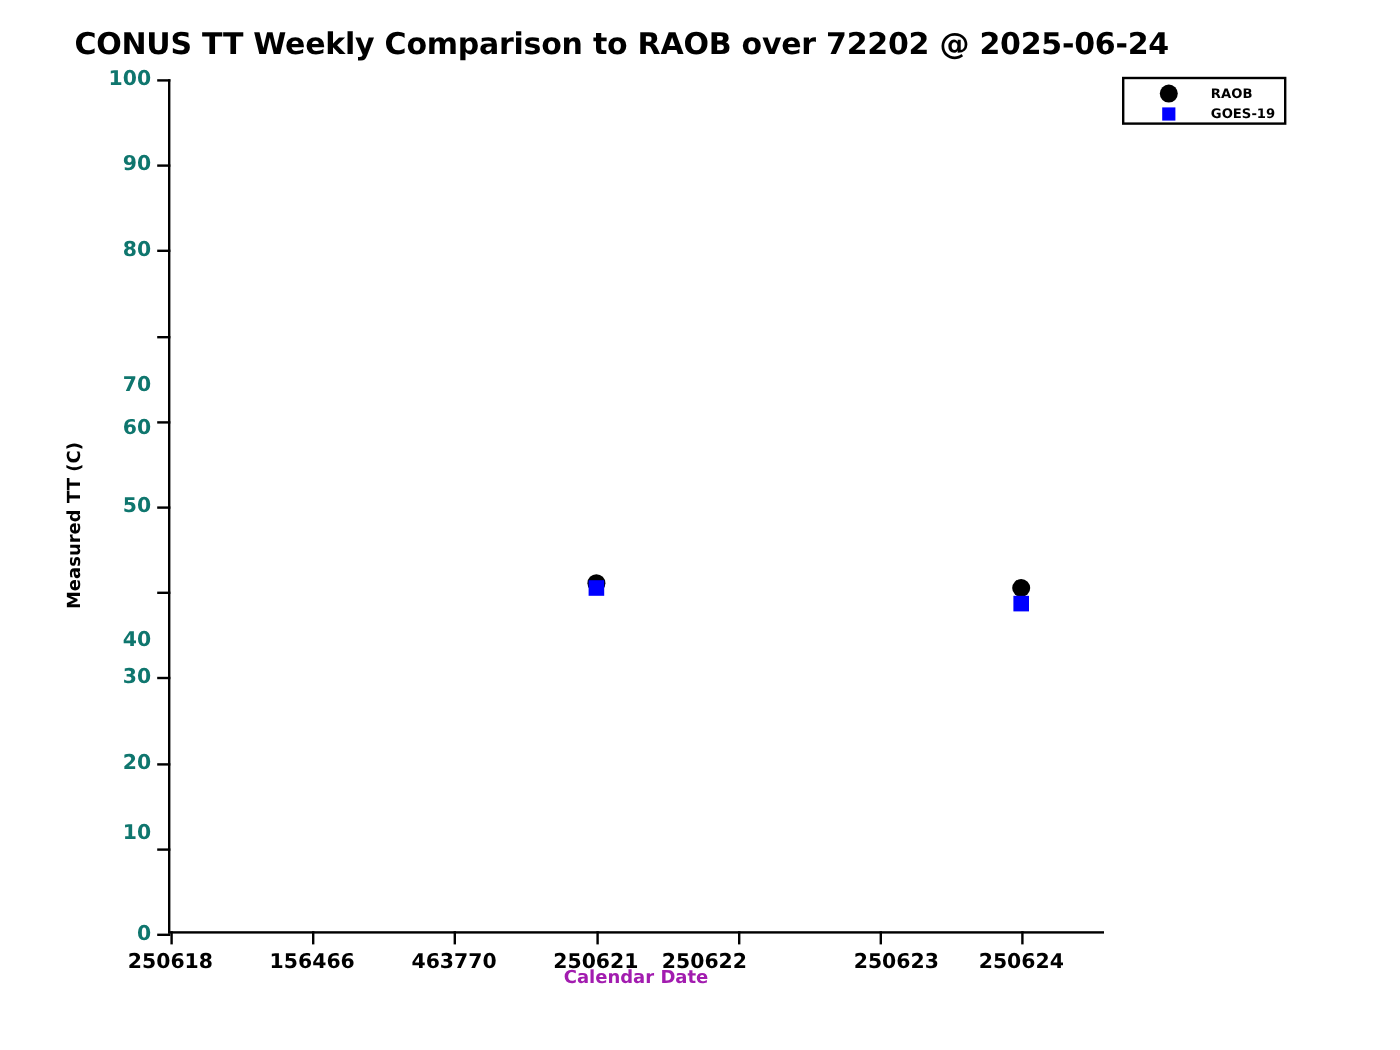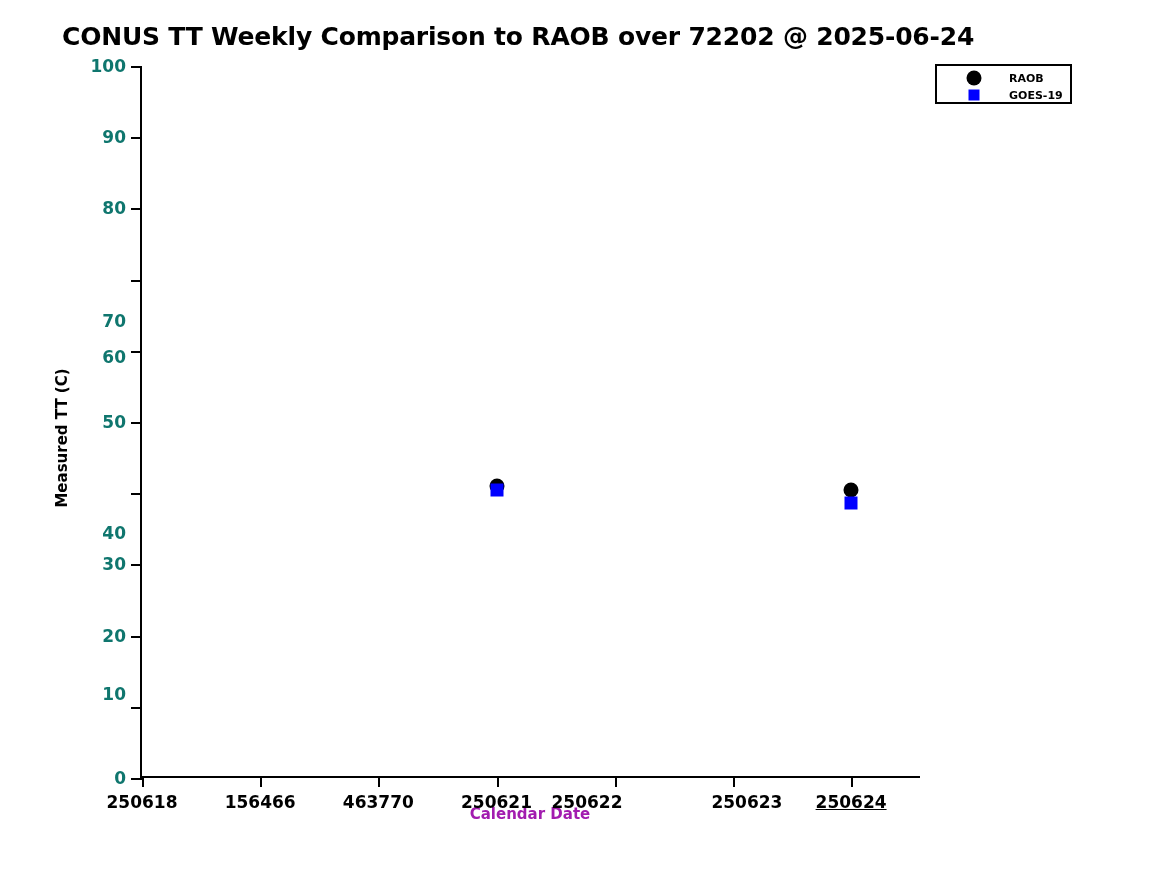--- a/index.html
+++ b/index.html
@@ -113,21 +113,21 @@
         <div class="xtlabel" style="left: 118.182px;">156466</div>
         <div class="xtick" style="left: 236.364px;"></div>
         <div class="xtlabel" style="left: 236.364px;">463770</div>
         <div class="xtick" style="left: 354.545px;"></div>
         <div class="xtlabel" style="left: 354.545px;">250621</div>
         <div class="xtick" style="left: 472.727px;"></div>
         <div class="xtlabel" style="left: 445px;">250622</div>
         <div class="xtick" style="left: 590.909px;"></div>
         <div class="xtlabel" style="left: 590.909px; margin-left: 14px;">250623</div>
         <div class="xtick" style="left: 709.091px;"></div>
-        <div class="xtlabel" style="left: 709.091px; text-decoration: underline;">250624</div>
+        <div class="xtlabel" style="left: 709.091px;">250624</div>
       </div>
     <div id="points">
         <div class="pt circle" title="RAOB 250621: 41" style="left: 354.545px; top: 420.08px; background: rgb(0, 0, 0);"></div>
         <div class="pt circle" title="RAOB 250624: 40.4" style="left: 709.091px; top: 424.352px; background: rgb(0, 0, 0);"></div>
         <div class="pt square" title="GOES-19 250621: 40.5" style="left: 354.545px; top: 423.64px; background: rgb(0, 0, 255);"></div>
         <div class="pt square" title="GOES-19 250624: 38.6" style="left: 709.091px; top: 437.168px; background: rgb(0, 0, 255);"></div>
       </div>
   </div>
 
   <div id="legend">

